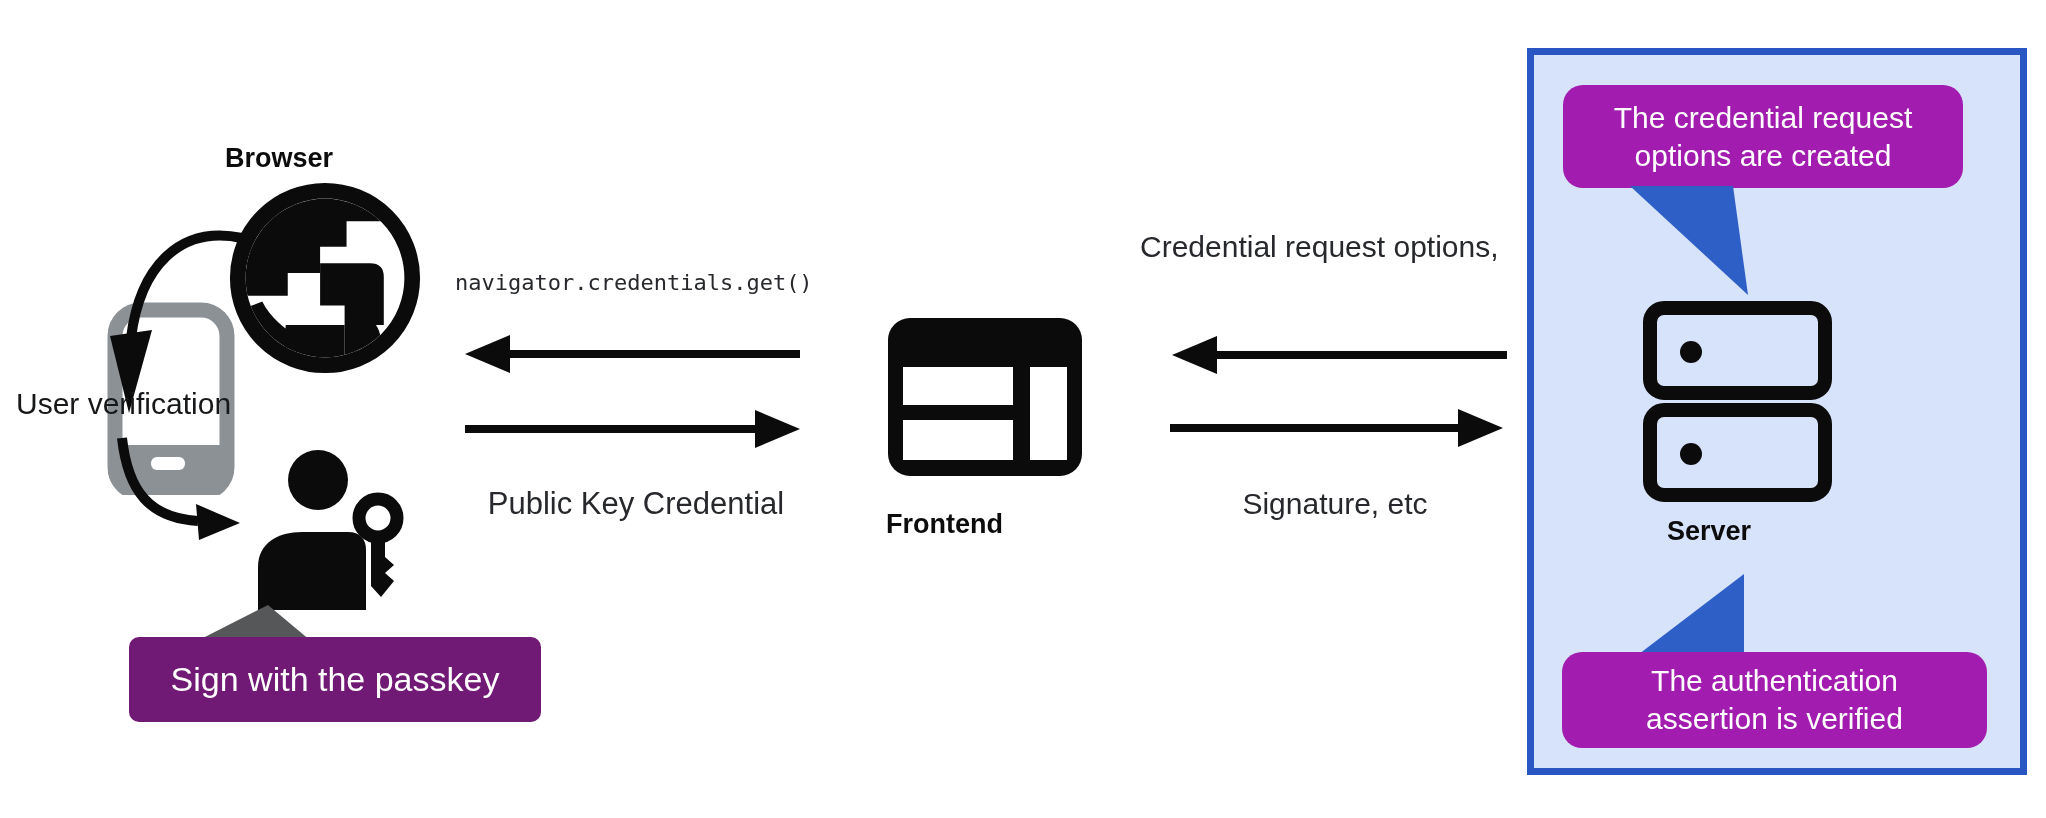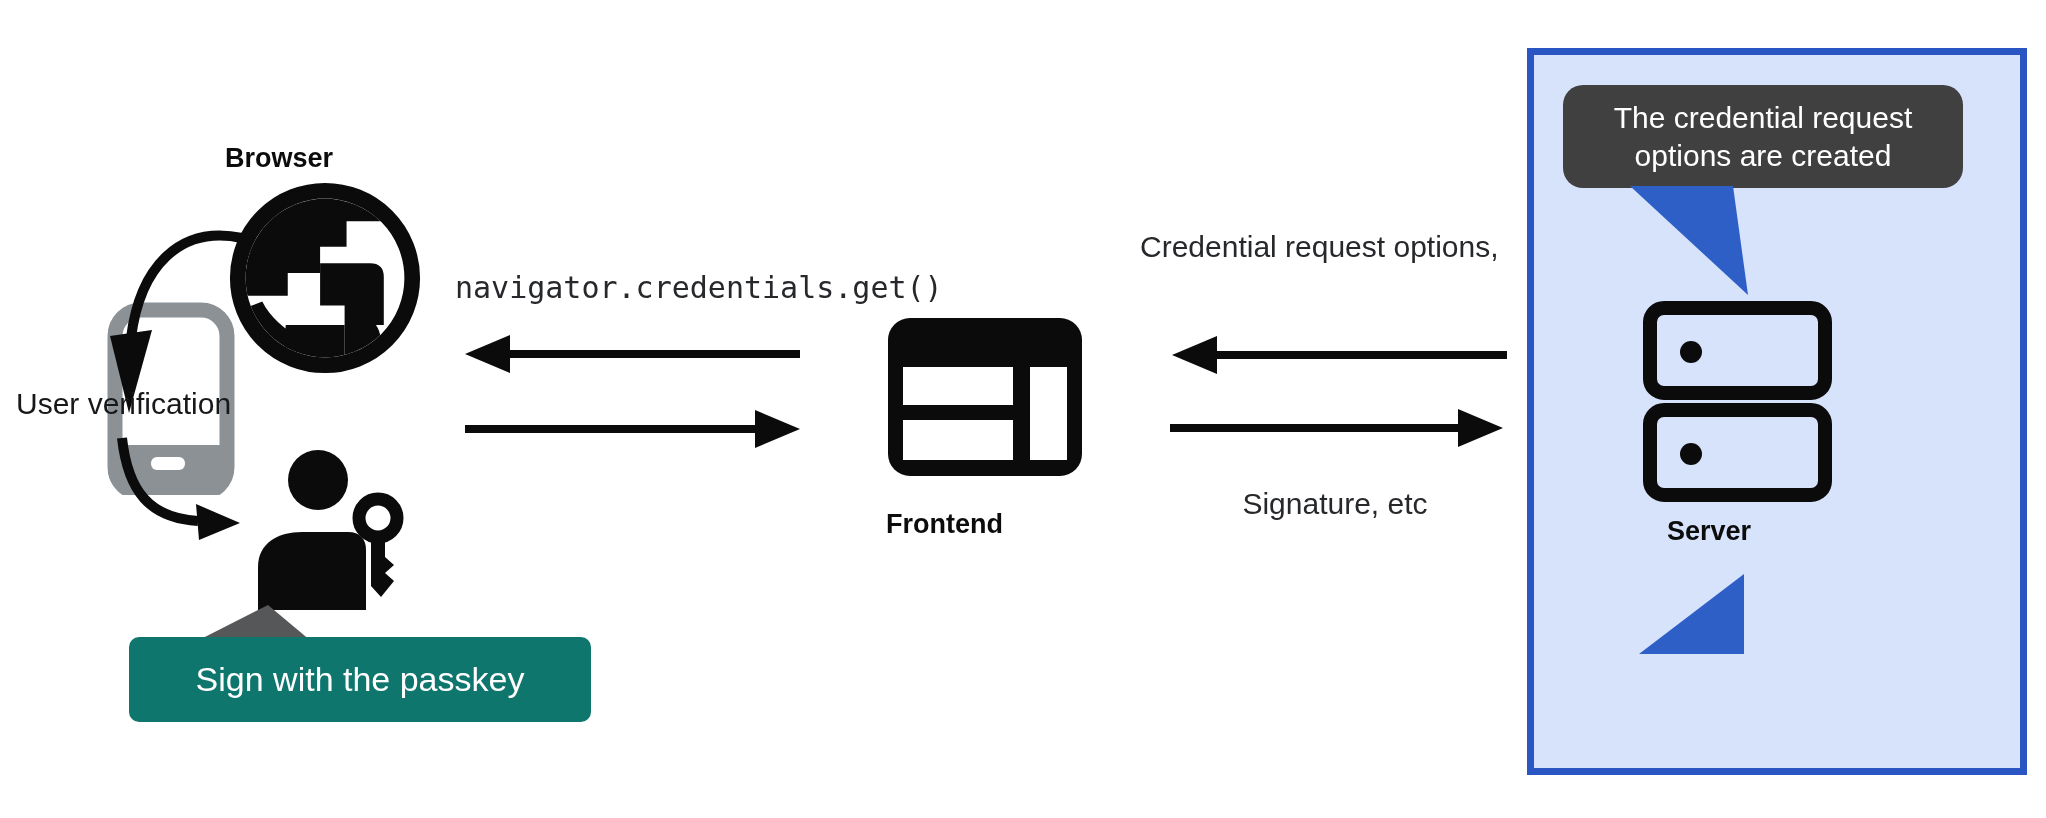--- a/index.html
+++ b/index.html
@@ -3,43 +3,43 @@
 <meta charset="utf-8">
 <style>
   html,body{margin:0;padding:0;background:#ffffff;}
   #canvas{
     position:relative;width:2046px;height:818px;background:#ffffff;overflow:hidden;
     font-family:"Liberation Sans", sans-serif;color:#1f2023;
   }
   .abs{position:absolute;}
   .node-label{font-weight:bold;font-size:27px;color:#0c0c0c;}
   .flow-label{font-size:30px;color:#26282b;}
-  .code-label{font-family:"DejaVu Sans Mono", monospace;font-size:30px;color:#26282b;white-space:nowrap;}
+  .code-label{font-family:"DejaVu Sans Mono", monospace;font-size:22px;color:#26282b;white-space:nowrap;}
   .center{text-align:center;}
   
   #browser-label{left:225px;top:143px;width:200px;}
   #user-verification{left:16px;top:387px;width:250px;font-size:30px;color:#17181a;white-space:nowrap;}
   #passkey-tooltip{
-    left:129px;top:637px;width:462px;height:85px;background:#0f766e;border-radius:10px;
+    left:129px;top:637px;width:412px;height:85px;background:#701a75;border-radius:10px;
     display:flex;align-items:center;justify-content:center;color:#ffffff;font-size:34px;
   }
   
   #get-call{left:455px;top:270px;}
   #pkc-label{left:436px;top:486px;width:400px;font-size:31px;}
   #frontend-label{left:886px;top:509px;width:200px;}
   
   #cred-req{left:1140px;top:228px;width:420px;line-height:37px;}
   #signature{left:1185px;top:487px;width:300px;}
   
   #server-panel{
     left:1527px;top:48px;width:500px;height:727px;box-sizing:border-box;
     border:7px solid #2a56c4;background:#d7e2fb;
   }
   .callout{
-    position:absolute;background:#404040;border-radius:20px;color:#ffffff;
+    position:absolute;background:#a21caf;border-radius:20px;color:#ffffff;
     display:flex;flex-direction:column;align-items:center;justify-content:center;
     font-size:30px;line-height:38px;text-align:center;
   }
   #callout-top{left:29px;top:30px;width:400px;height:103px;}
   #callout-bottom{left:28px;top:597px;width:425px;height:96px;}
   #server-label{left:133px;top:461px;width:150px;position:absolute;}
   svg{display:block;}
 </style>
 </head>
 <body>
@@ -114,20 +114,21 @@
   </svg>
 
   <svg class="abs" style="left:190px;top:600px;" width="130" height="42" viewBox="0 0 130 42">
     <polygon points="7,41 78,5 121,41" fill="#565759"></polygon>
   </svg>
   <div class="abs" id="passkey-tooltip">
     <span>Sign with the passkey</span>
   </div>
 
   <div class="abs code-label" id="get-call">navigator.credentials.get()</div>
+  <div class="abs flow-label center" id="pkc-label">Public Key Credential</div>
 
   <svg class="abs" style="left:886px;top:316px;" width="198" height="162" viewBox="0 0 198 162">
     <rect x="2" y="2" width="194" height="158" rx="22" fill="#0b0b0b"></rect>
     <rect x="17" y="51" width="110" height="38" fill="#ffffff"></rect>
     <rect x="17" y="104" width="110" height="40" fill="#ffffff"></rect>
     <rect x="144" y="51" width="37" height="93" fill="#ffffff"></rect>
   </svg>
   <div class="abs node-label" id="frontend-label">Frontend</div>
 
   <div class="abs flow-label" id="cred-req">
@@ -149,16 +150,20 @@
       <rect x="16" y="13" width="175" height="85" rx="14" fill="none" stroke="#0b0b0b" stroke-width="14"></rect>
       <circle cx="57" cy="57" r="11" fill="#0b0b0b"></circle>
       <rect x="16" y="115" width="175" height="85" rx="14" fill="none" stroke="#0b0b0b" stroke-width="14"></rect>
       <circle cx="57" cy="159" r="11" fill="#0b0b0b"></circle>
     </svg>
     <div class="node-label" id="server-label">Server</div>
 
     <svg class="abs" style="left:100px;top:512px;" width="120" height="95" viewBox="0 0 120 95">
       <polygon points="5,87 110,87 110,7" fill="#2e5fc6"></polygon>
     </svg>
+    <div class="callout" id="callout-bottom">
+      <div>The authentication</div>
+      <div>assertion is verified</div>
+    </div>
 
   </div>
 
 </div>
 
 </body></html>

